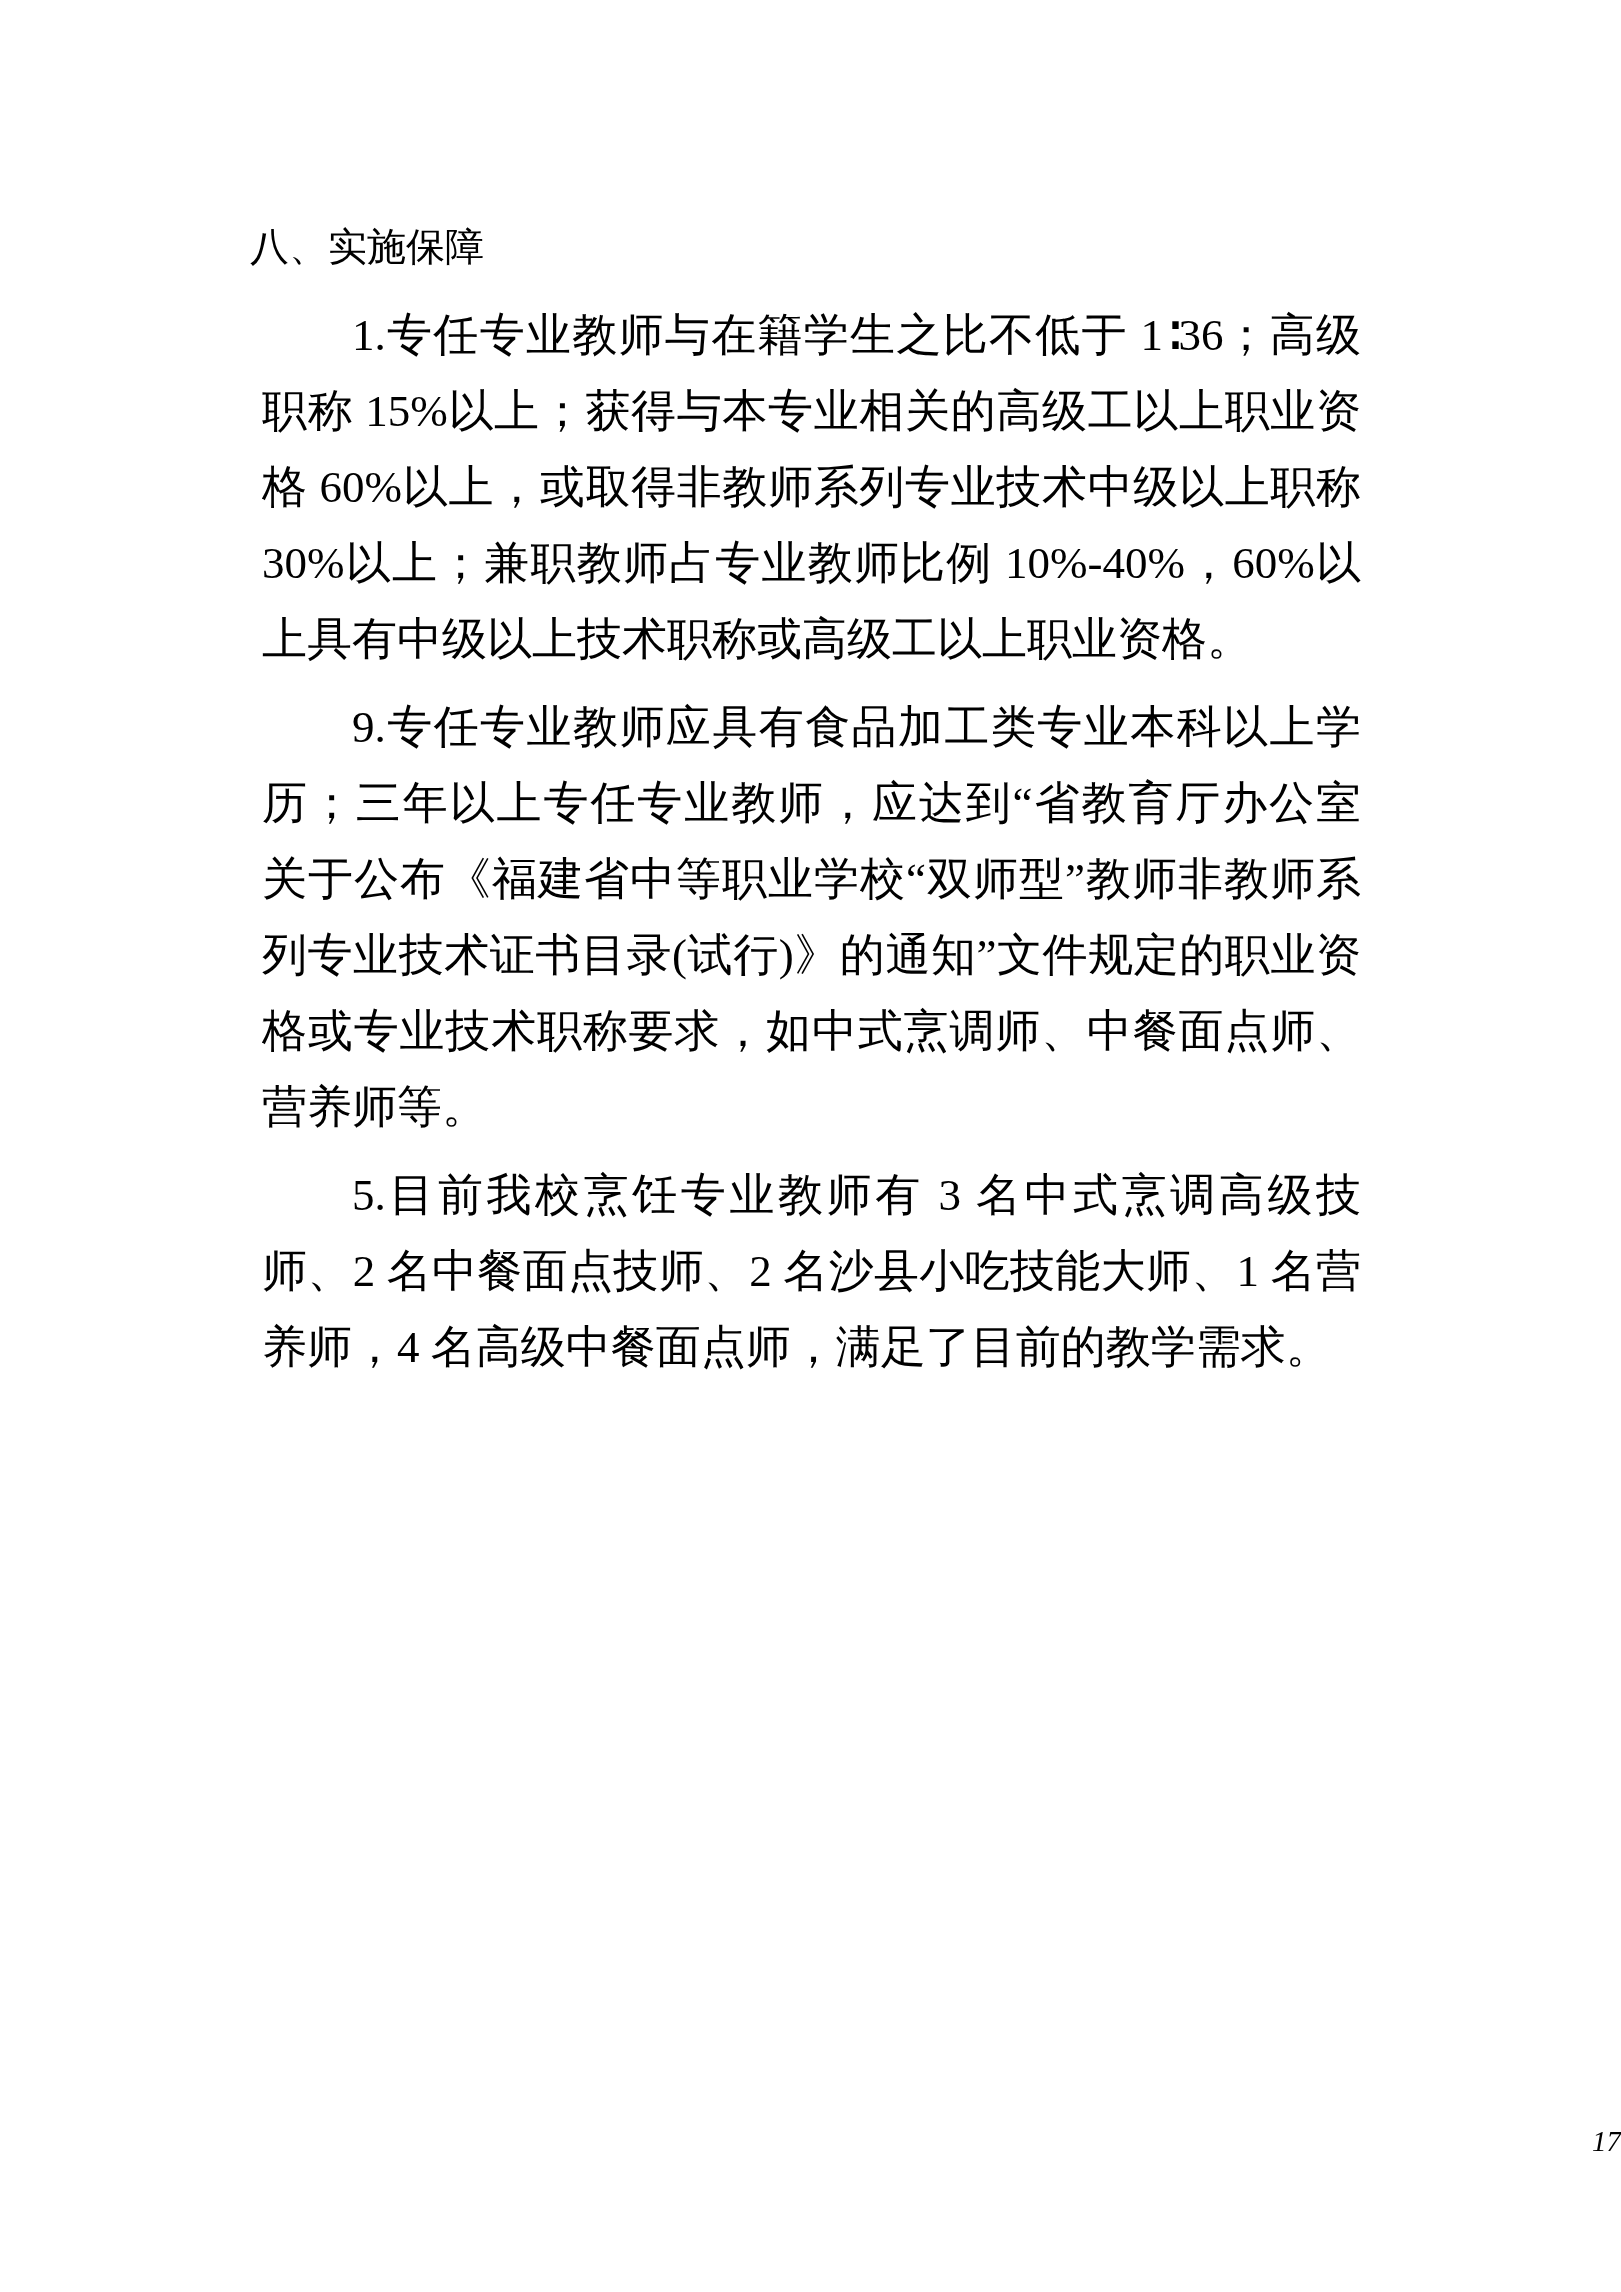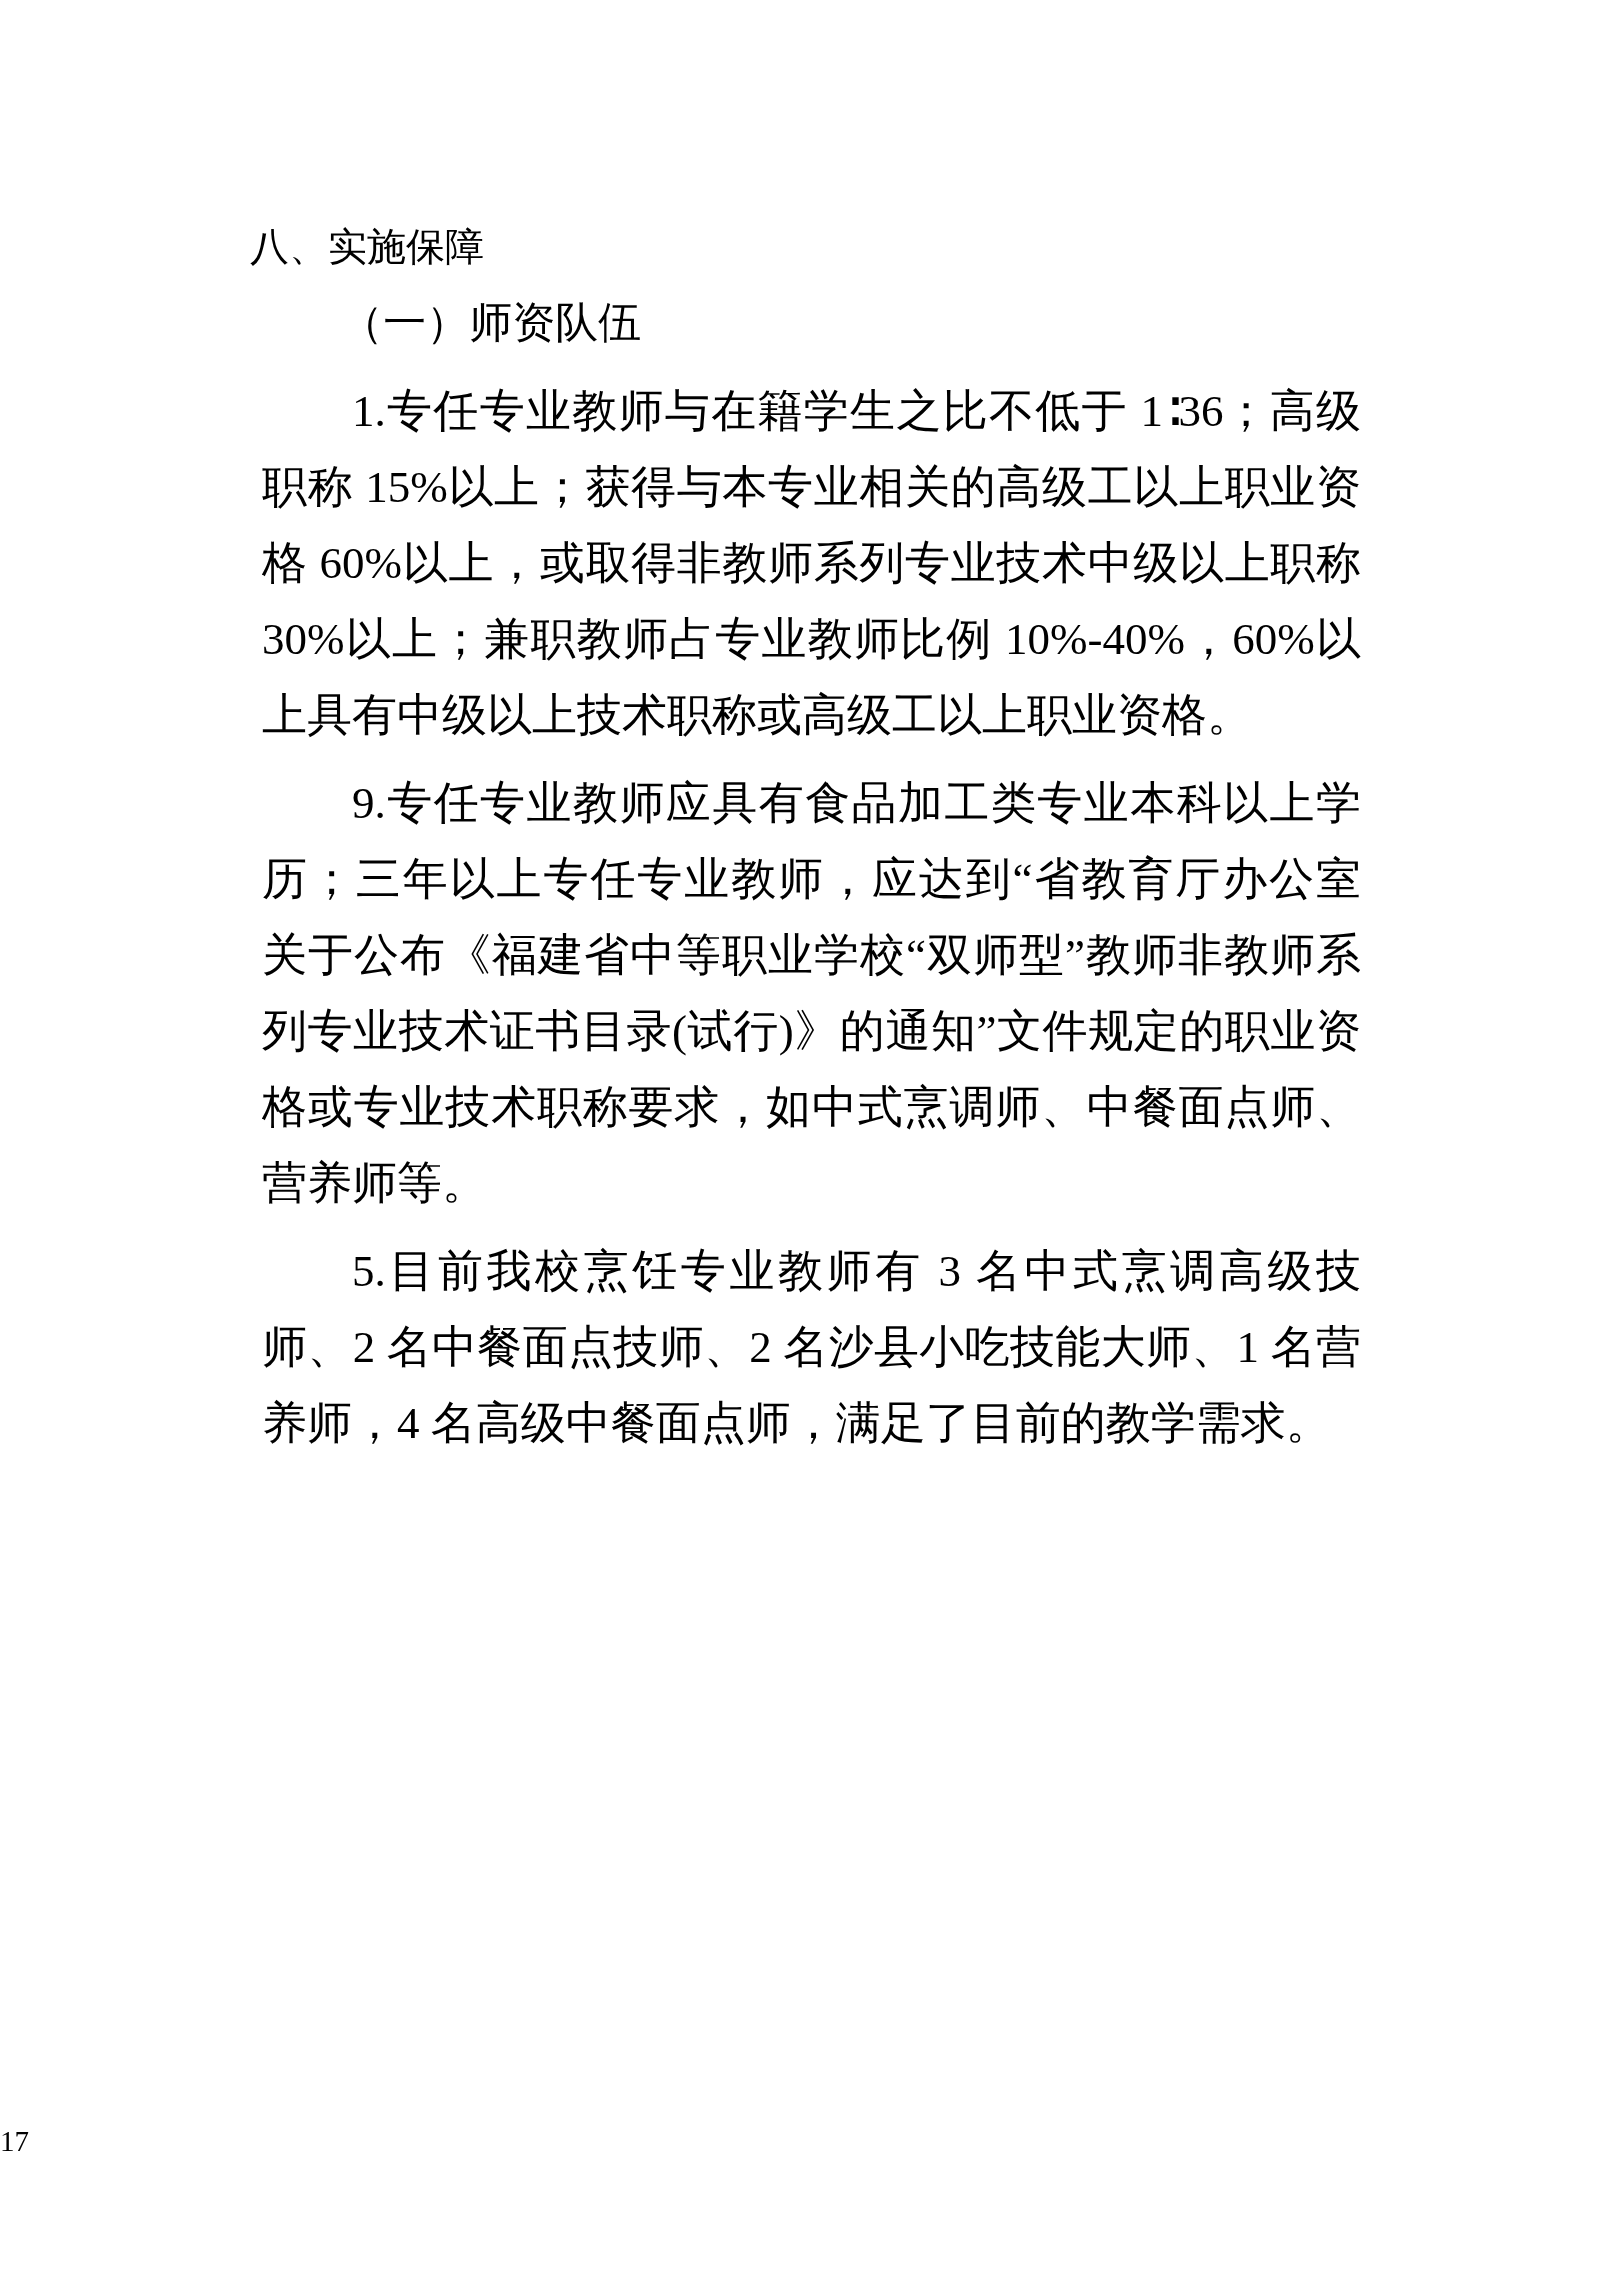--- a/index.html
+++ b/index.html
@@ -43,32 +43,32 @@
     line-height: 76px;
     text-align: justify;
     text-align-last: left;
     text-indent: 2em;
   }
   .footer {
     position: absolute;
     left: 0;
     top: 2125px;
     width: 100%;
-    text-align: left;
+    text-align: right;
     font-size: 29px;
     line-height: 33px;
+    font-style: italic;
   }
 </style>
 </head>
 <body>
 
 <div class="page">
   <main class="content">
     <h1 class="doc-heading">八、实施保障</h1>
-    <h2 class="doc-subheading">（一）师资队伍</h2>
     <p class="doc-paragraph">1.专任专业教师与在籍学生之比不低于 1∶36；高级职称 15%以上；获得与本专业相关的高级工以上职业资格 60%以上，或取得非教师系列专业技术中级以上职称 30%以上；兼职教师占专业教师比例 10%-40%，60%以上具有中级以上技术职称或高级工以上职业资格。</p>
     <p class="doc-paragraph">9.专任专业教师应具有食品加工类专业本科以上学历；三年以上专任专业教师，应达到“省教育厅办公室关于公布《福建省中等职业学校“双师型”教师非教师系列专业技术证书目录(试行)》的通知”文件规定的职业资格或专业技术职称要求，如中式烹调师、中餐面点师、营养师等。</p>
     <p class="doc-paragraph">5.目前我校烹饪专业教师有 3 名中式烹调高级技师、2 名中餐面点技师、2 名沙县小吃技能大师、1 名营养师，4 名高级中餐面点师，满足了目前的教学需求。</p>
   </main>
 
   <div class="footer">
     <span>17</span>
   </div>
 </div>
 

